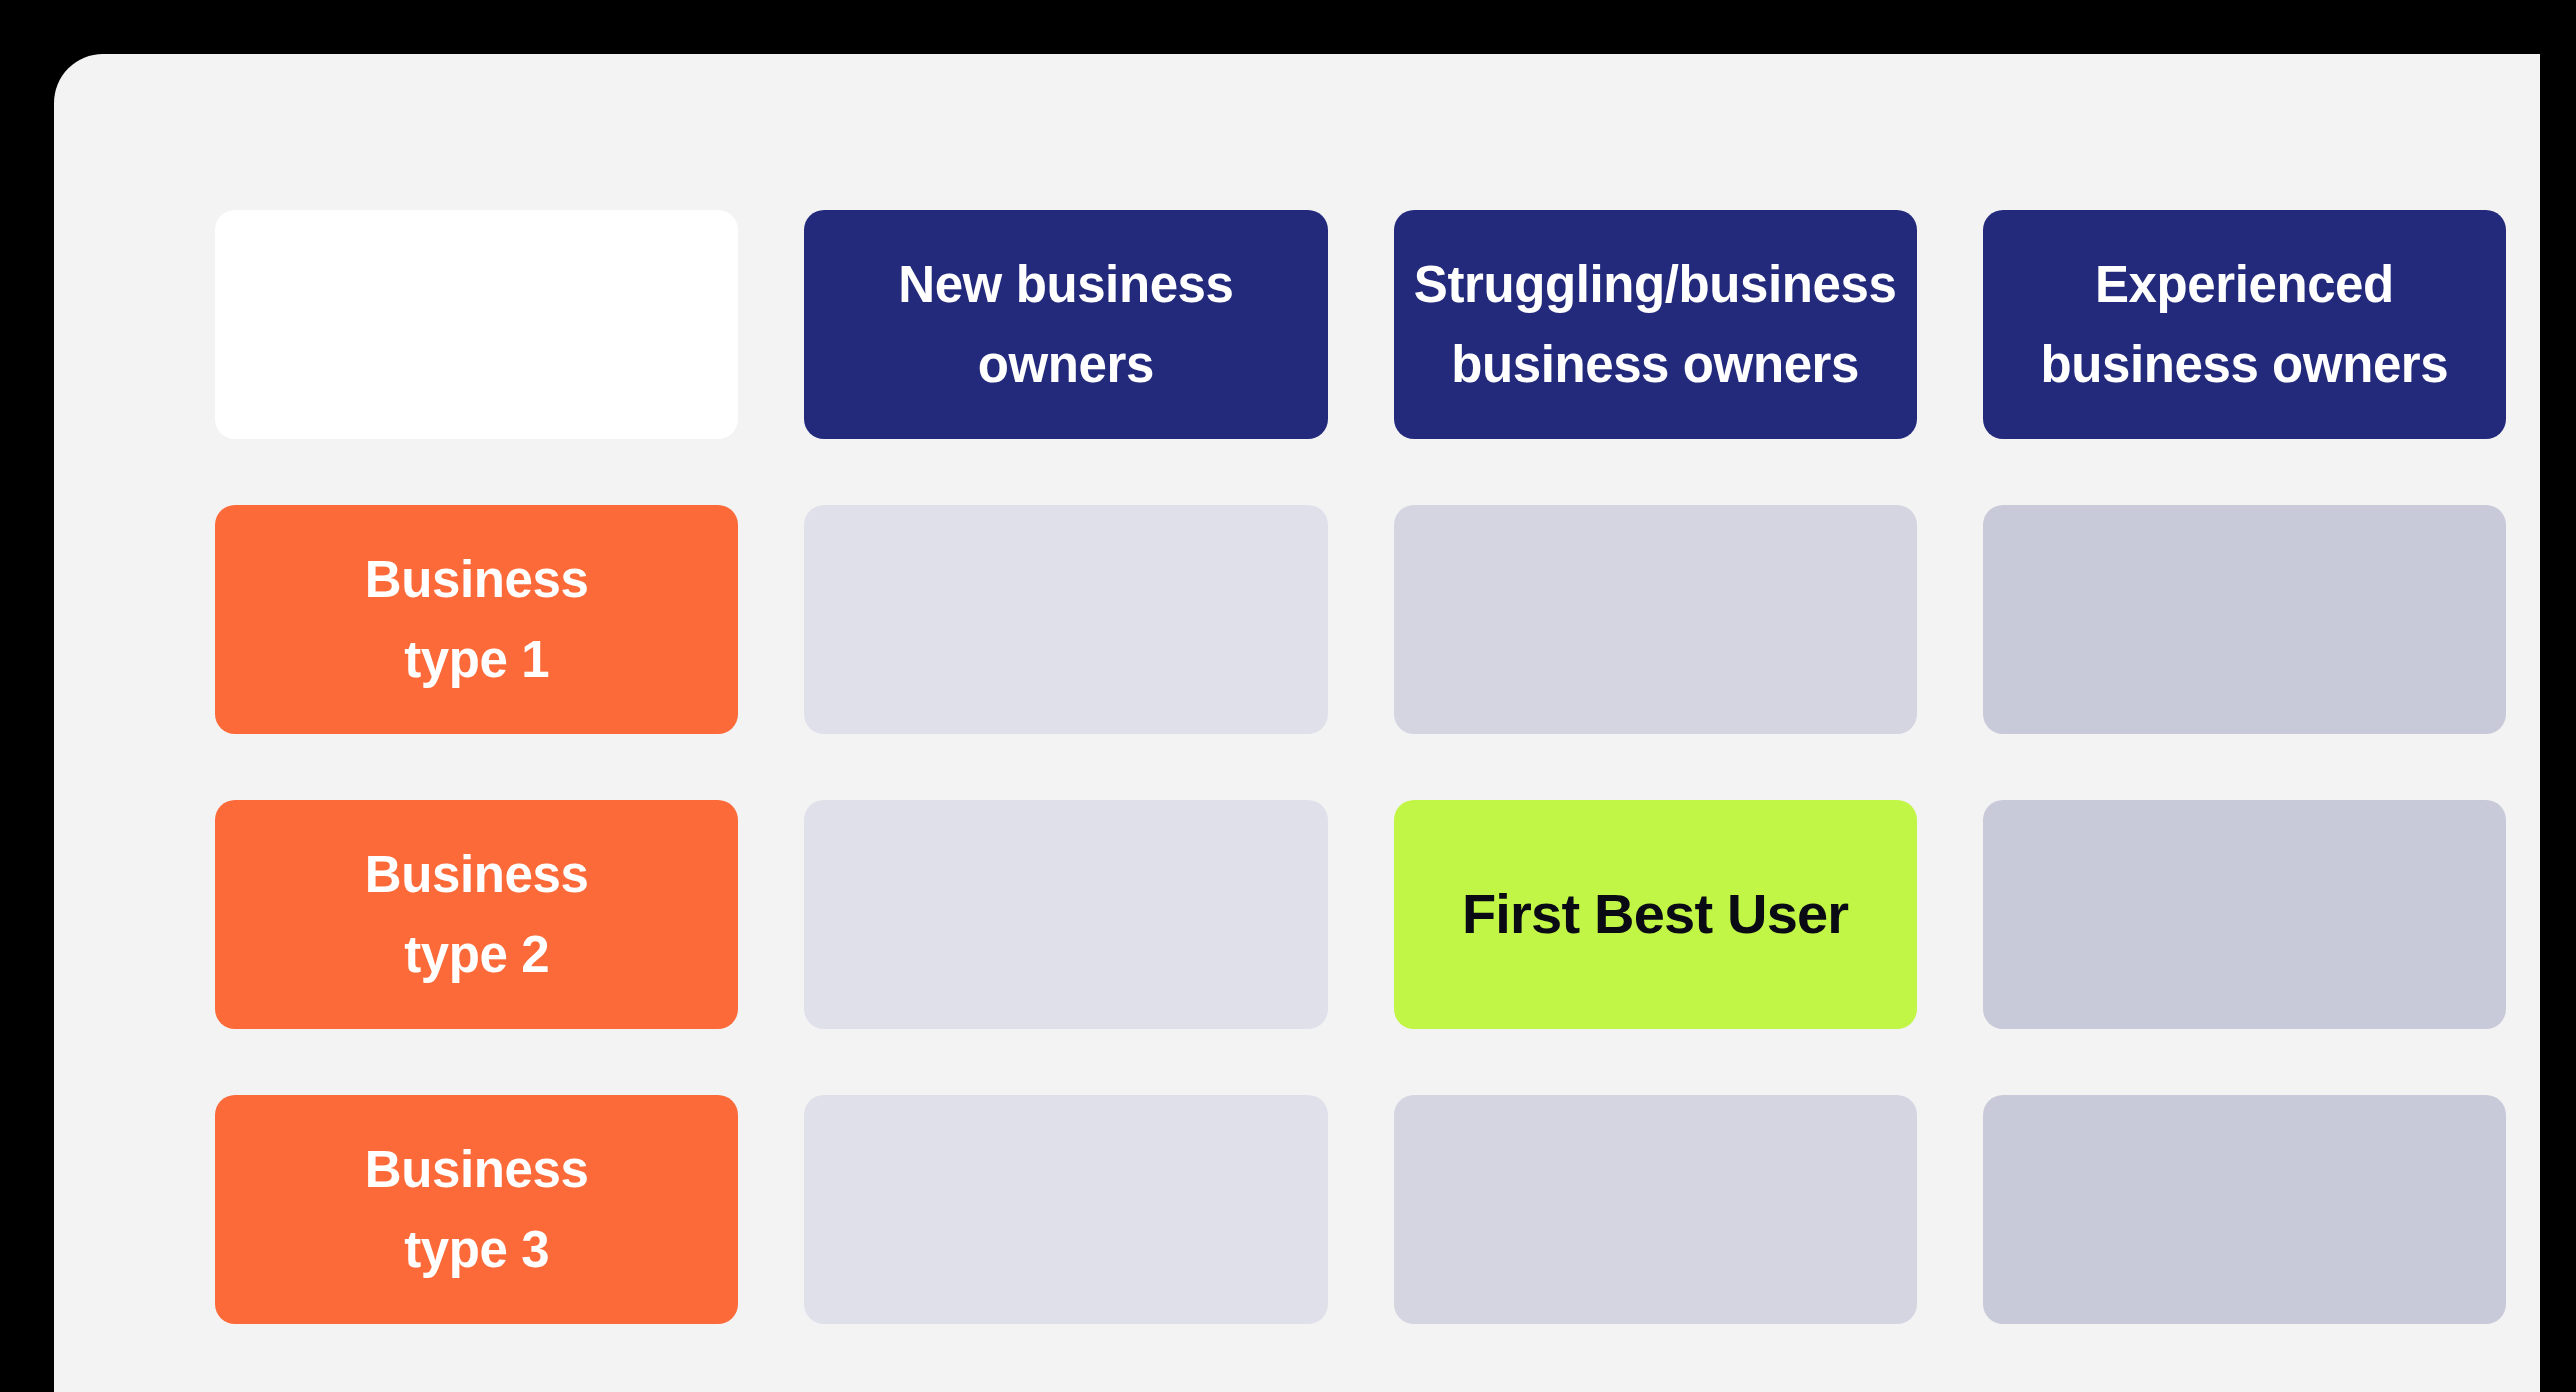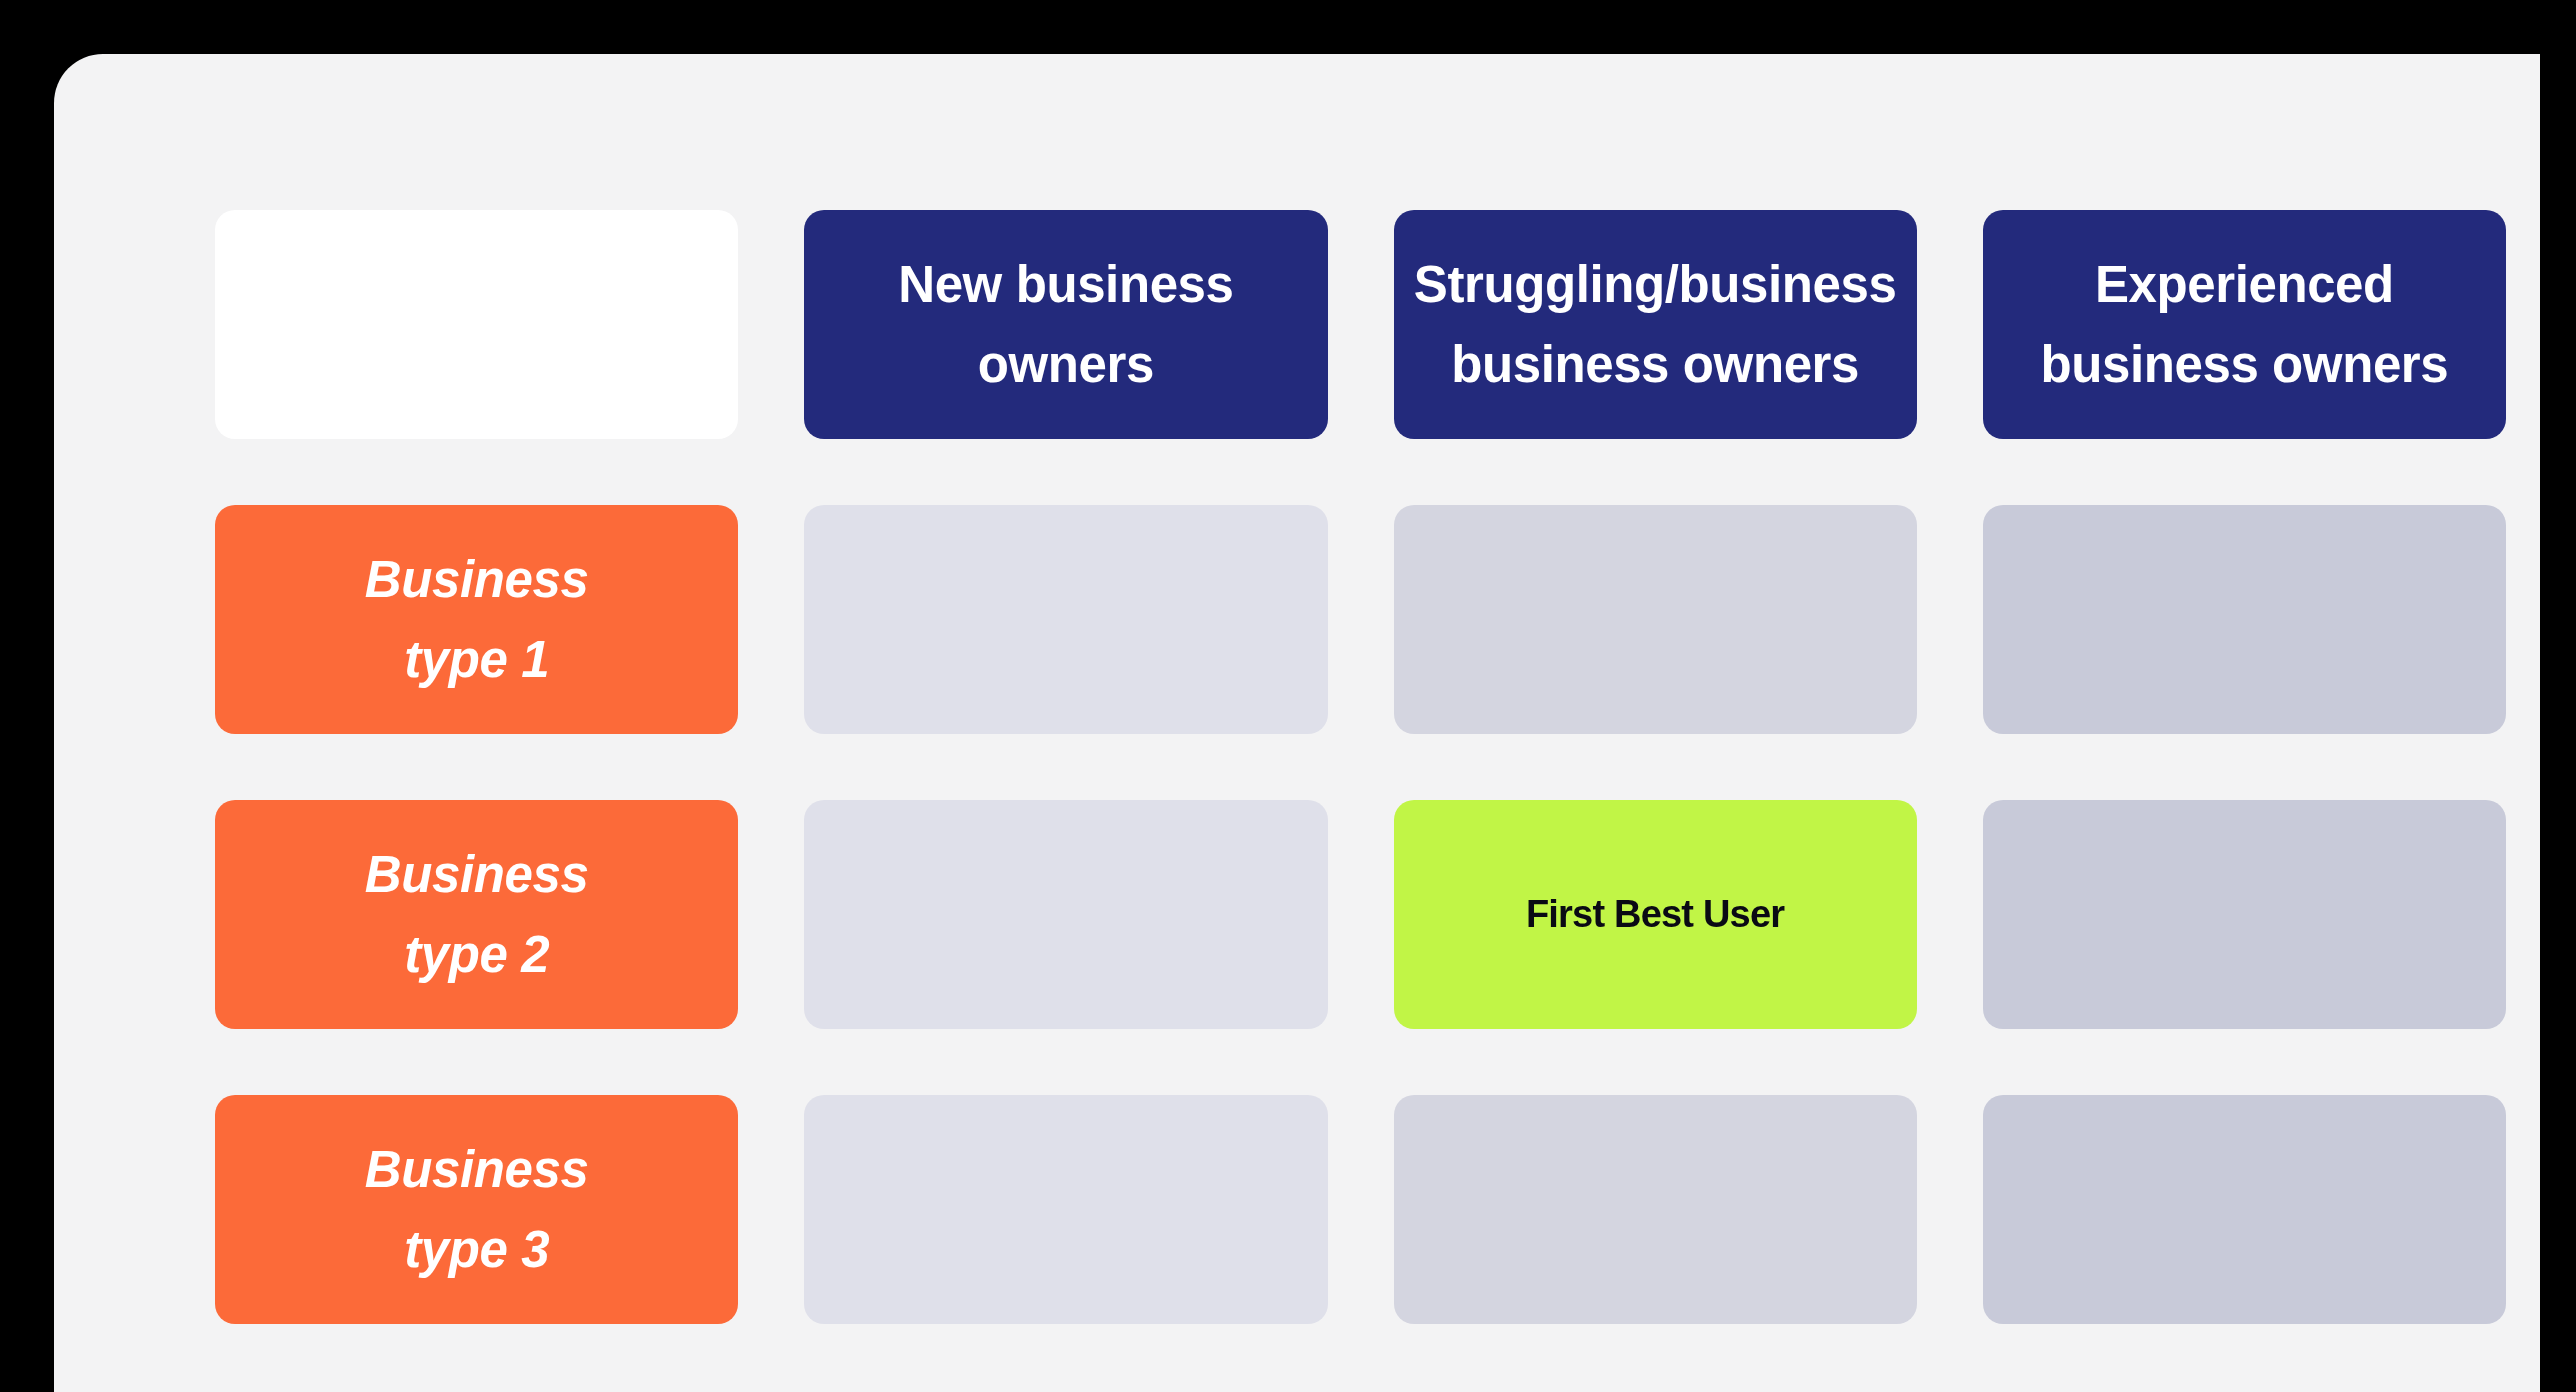--- a/index.html
+++ b/index.html
@@ -51,31 +51,30 @@
     letter-spacing: -0.4px;
   }
   .corner { background: #FFFFFF; }
   .col-header {
     background: var(--header-navy);
     color: var(--header-text);
   }
   .row-header {
     background: var(--row-orange);
     color: var(--header-text);
-    font-style: italic;
   }
   .body-c1 { background: var(--cell-gray-col1); }
   .body-c2 { background: var(--cell-gray-col2); }
   .body-c3 { background: var(--cell-gray-col3); }
   .highlight {
     background: var(--highlight-green);
     color: var(--highlight-text);
   }
   .highlight .label {
-    font-size: 38px;
+    font-size: 56px;
     letter-spacing: -0.8px;
   }
 </style>
 </head>
 <body>
 
 <div class="canvas">
   <div class="grid">
 
     <div class="cell corner"></div>

